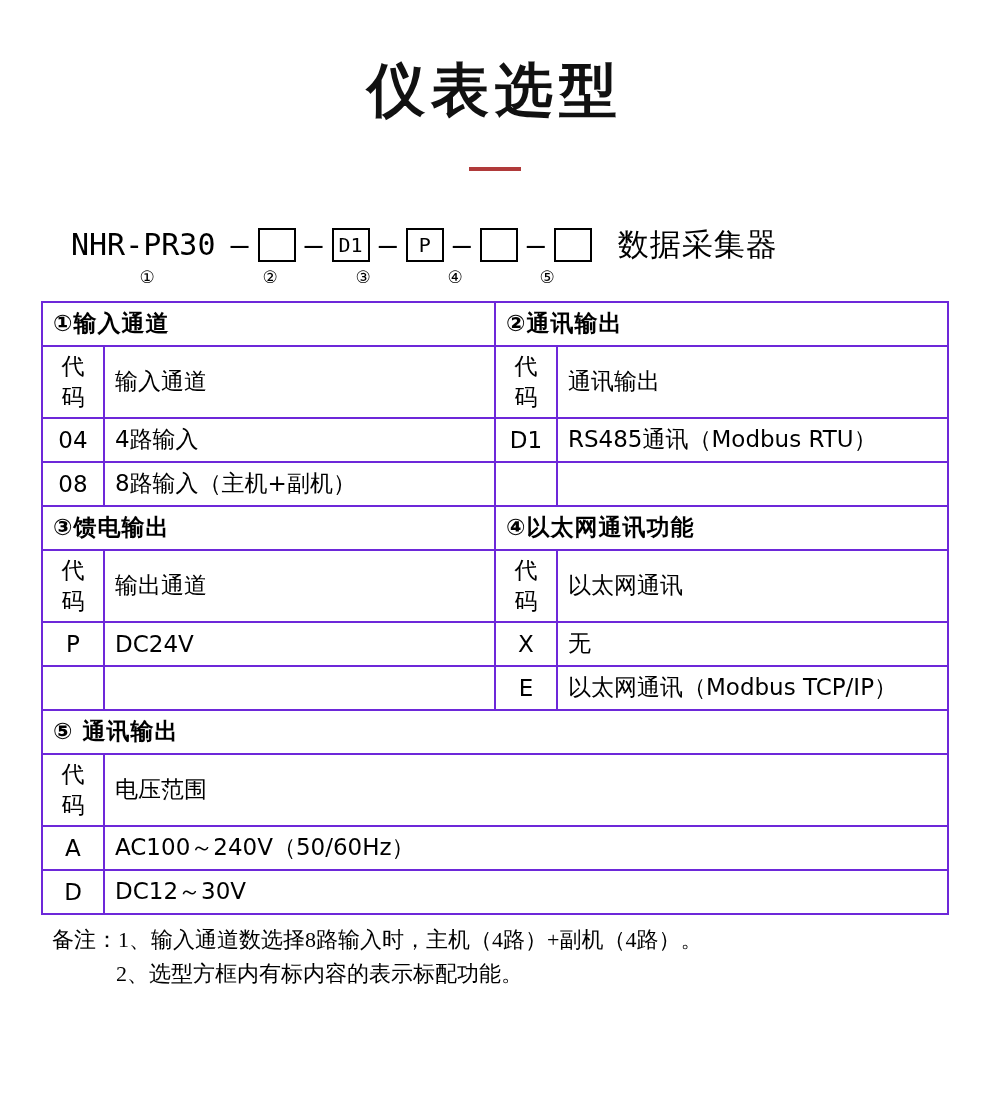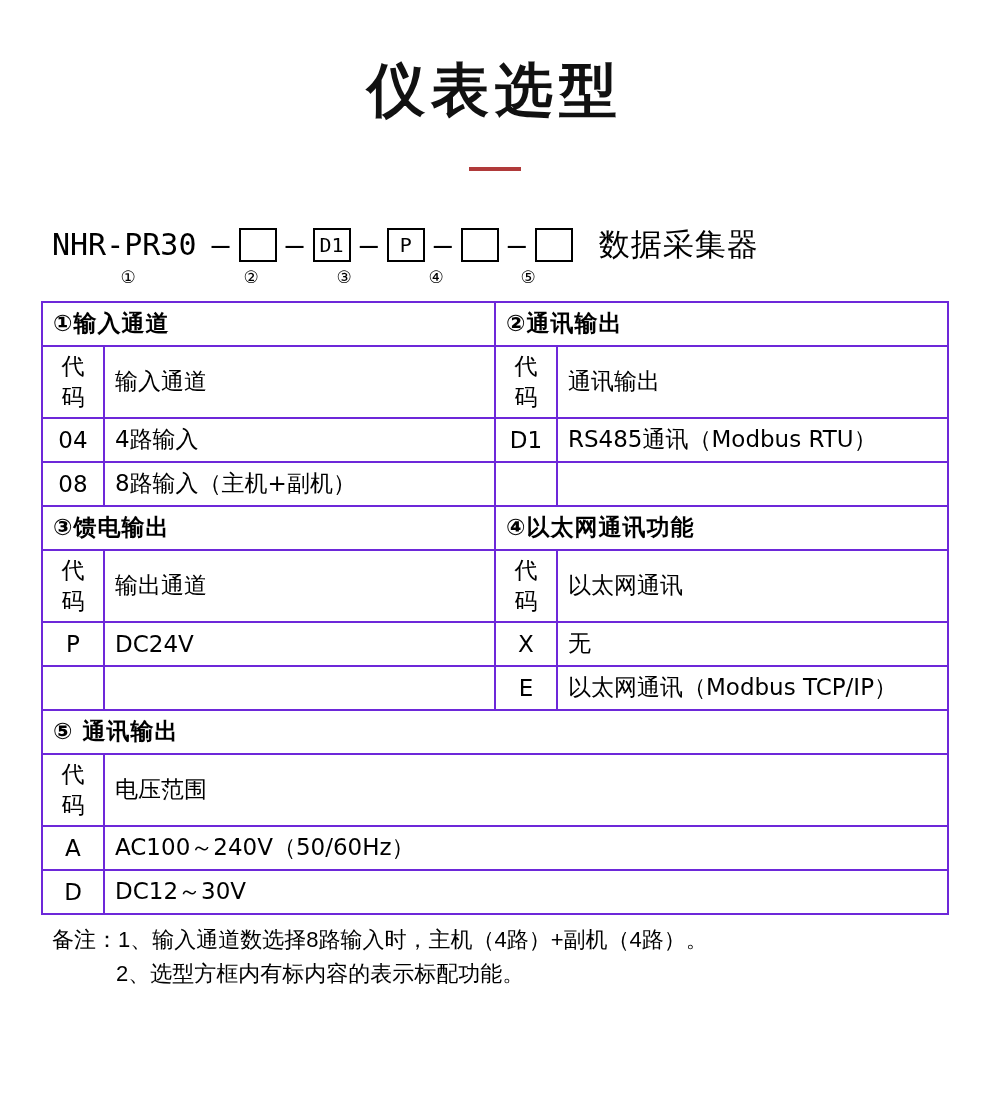--- a/index.html
+++ b/index.html
@@ -36,21 +36,21 @@
   .title-rule {
     width: 52px;
     height: 4px;
     background: #b03a3a;
     margin: 46px auto 0 auto;
   }
 
   
   .model-area {
     margin-top: 54px;
-    padding-left: 52px;
+    padding-left: 71px;
   }
   .model-line {
     display: flex;
     align-items: center;
     height: 40px;
     font-family: "DejaVu Sans Mono", monospace;
     font-size: 30px;
     letter-spacing: 0px;
   }
   .model-prefix {
@@ -133,21 +133,21 @@
     font-size: 23px;
   }
   .tall {
     height: 72px;
   }
 
   
   .notes {
     width: 906px;
     margin: 8px auto 0 auto;
-    font-family: Liberation Sans, sans-serif;
+    font-family: Liberation Serif, serif;
     font-size: 22px;
     line-height: 1.55;
   }
   .note-1 {
     padding-left: 10px;
   }
   .note-2 {
     padding-left: 74px;
   }
 </style>

